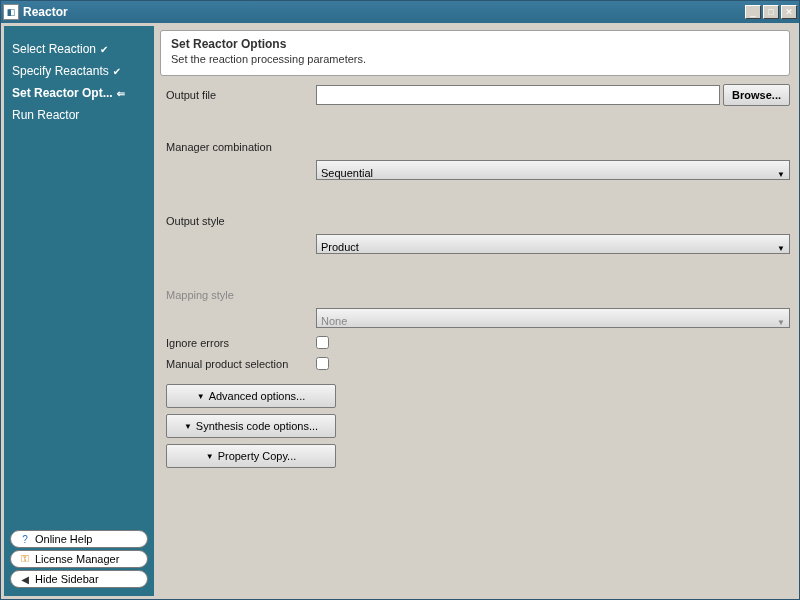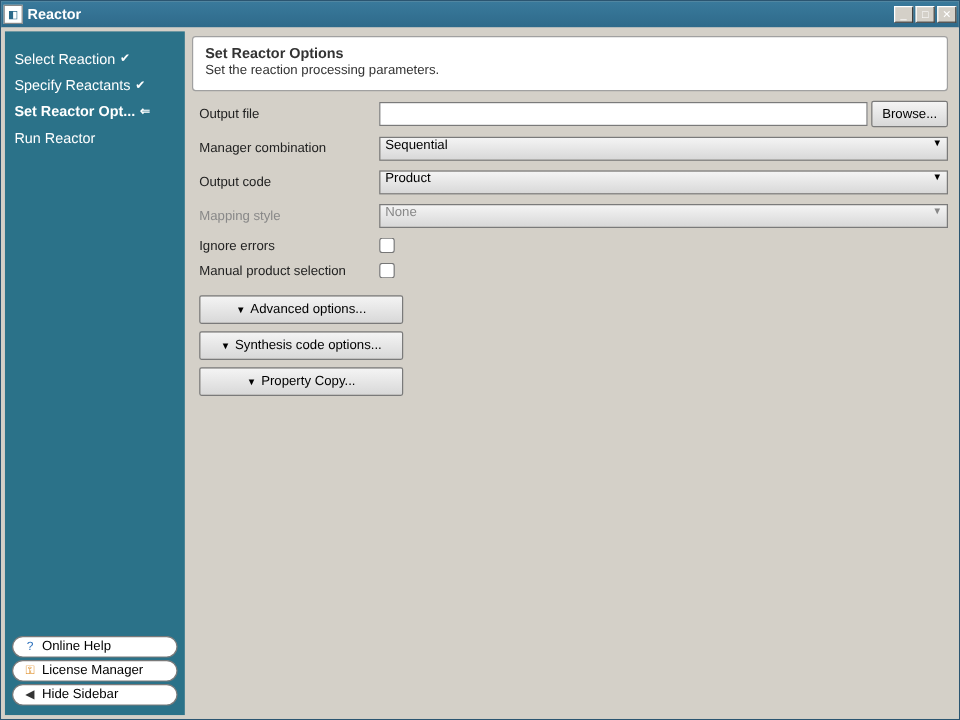--- a/index.html
+++ b/index.html
@@ -29,23 +29,23 @@
 .header-title { font-weight: bold; font-size: 12px; color: #333; }
 .header-sub { font-size: 11px; color: #333; margin-top: 2px; }
 
 .form { display: flex; flex-direction: column; gap: 8px; padding-left: 6px; }
 .row { display: flex; align-items: center; }
 .label { width: 150px; color: #222; }
 .label.disabled { color: #888; }
 .field { flex: 1; display: flex; align-items: center; gap: 3px; }
 
 input[type=text].txt { flex: 1; height: 20px; border: 1px solid #7a7a7a; background: #fff; padding: 0 3px; font-size: 11px; }
-.btn { height: 22px; background: linear-gradient(to bottom,#f4f4f4,#d8d8d8); border: 1px solid #7a7a7a; padding: 0 8px; font-size: 11px; cursor: pointer; border-radius: 2px; }
+.btn { height: 22px; background: linear-gradient(to bottom,#f4f4f4,#d8d8d8); border: 1px solid #7a7a7a; padding: 0 8px; font-size: 11px; cursor: pointer; border-radius: 2px; font-weight: bold; }
 
-.select { flex: 1; height: 20px; border: 1px solid #7a7a7a; background: linear-gradient(to bottom,#f4f4f4,#d8d8d8); display: flex; align-items: flex-start; padding: 0 4px; cursor: pointer; }
+.select { flex: 1; height: 20px; border: 1px solid #7a7a7a; background: linear-gradient(to bottom,#f4f4f4,#d8d8d8); display: flex; align-items: flex-end; padding: 0 4px; cursor: pointer; margin-top: 46px; }
 .select.disabled { color: #888; cursor: default; }
 .select-text { flex: 1; }
 .select-arrow { font-size: 8px; }
 
 input[type=checkbox].cb { width: 13px; height: 13px; }
 
 .expander-group { display: flex; flex-direction: column; gap: 6px; margin-top: 6px; }
 .expander { width: 170px; height: 24px; background: linear-gradient(to bottom,#f4f4f4,#d8d8d8); border: 1px solid #7a7a7a; border-radius: 2px; display: flex; align-items: center; justify-content: center; gap: 4px; font-size: 11px; cursor: pointer; }
 .expander .tri { font-size: 8px; }
 
@@ -130,21 +130,21 @@
           <div class="label">Manager combination</div>
           <div class="field">
             <div class="select">
               <span class="select-text">Sequential</span>
               <span class="select-arrow">▼</span>
             </div>
           </div>
         </div>
 
         <div class="row">
-          <div class="label">Output code</div>
+          <div class="label">Output style</div>
           <div class="field">
             <div class="select">
               <span class="select-text">Product</span>
               <span class="select-arrow">▼</span>
             </div>
           </div>
         </div>
 
         <div class="row">
           <div class="label disabled">Mapping style</div>

